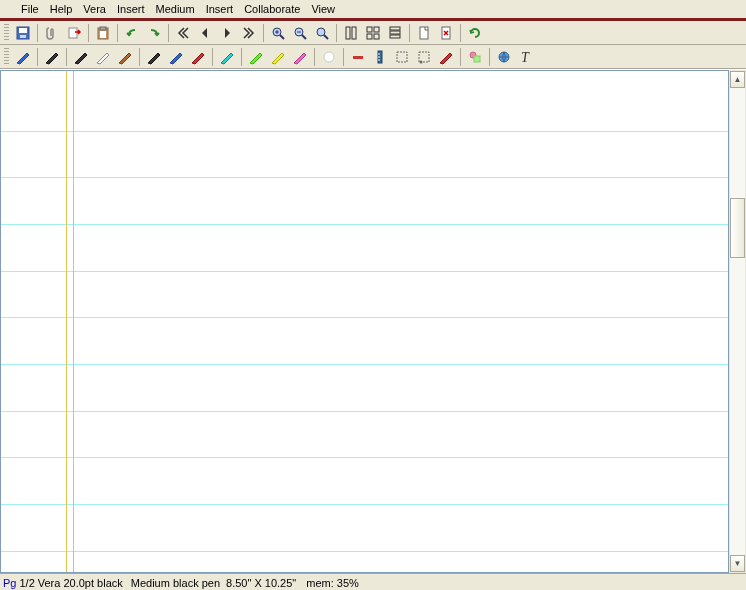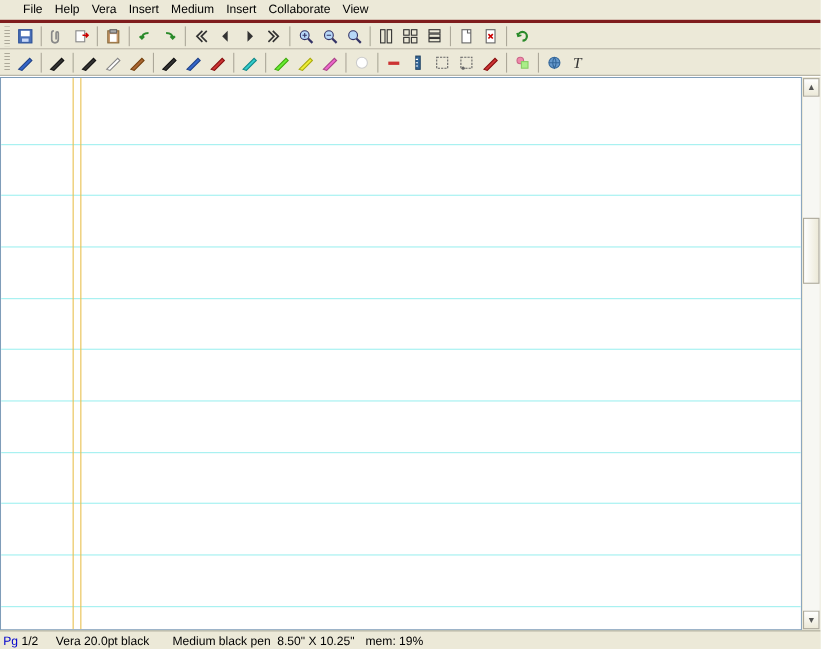--- a/index.html
+++ b/index.html
@@ -419,17 +419,17 @@
     <div class="sb-track">
       <div class="sb-thumb"></div>
     </div>
     <div class="sb-btn">▼</div>
   </div>
 </div>
 
 <div class="statusbar">
   <span class="status-pg">Pg</span>
   <span style="margin-left:3px">1/2</span>
-  <span style="margin-left:16px">Vera 20.0pt black</span>
-  <span style="margin-left:21px">Medium black pen</span>
+  <span style="margin-left:3px">Vera 20.0pt black</span>
+  <span style="margin-left:8px">Medium black pen</span>
   <span style="margin-left:6px">8.50" X 10.25"</span>
-  <span style="margin-left:10px">mem: 19%</span>
+  <span style="margin-left:10px">mem: 35%</span>
 </div>
 
 </body></html>

